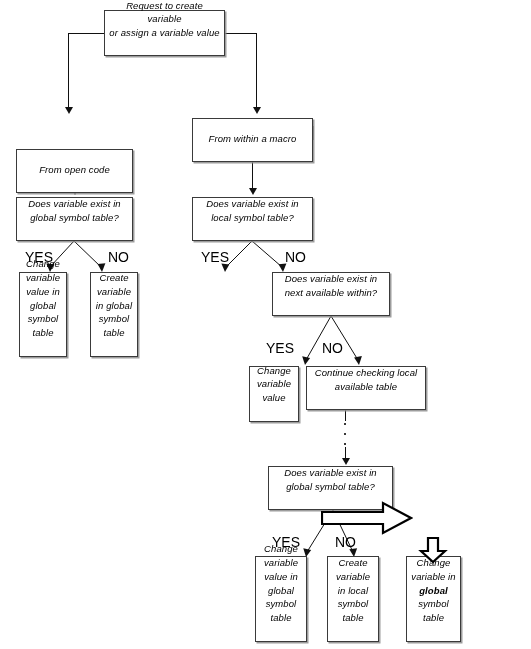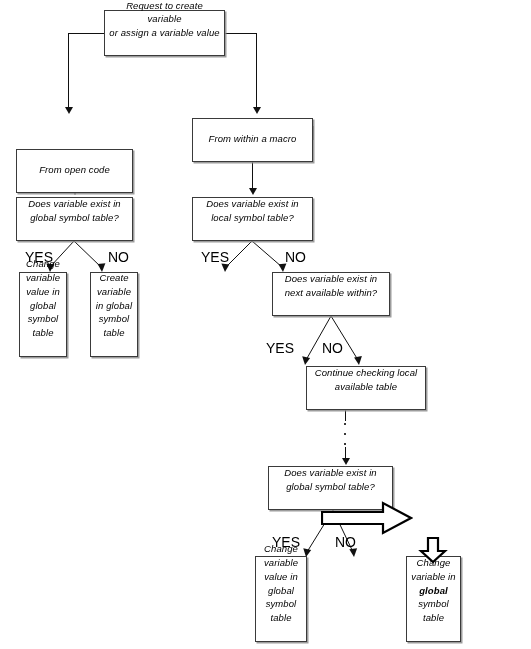--- a/index.html
+++ b/index.html
@@ -185,20 +185,23 @@
 
   <svg class="diag" style="left:255px;top:316px;width:160px;height:50px;" viewBox="0 0 160 50">
     <line x1="76" y1="0" x2="51" y2="44" stroke="#111" stroke-width="1"></line>
     <polygon points="50,49 47.2,40.3 55.1,41.9" fill="#111"></polygon>
     <line x1="76" y1="0" x2="103" y2="44" stroke="#111" stroke-width="1"></line>
     <polygon points="104,49 99.1,41.4 106.9,40.1" fill="#111"></polygon>
   </svg>
   <div class="lbl" style="left:266px;top:340px;">YES</div>
   <div class="lbl" style="left:322px;top:340px;">NO</div>
 
+  <div class="box shadow narrow" style="left:249px;top:366px;width:50px;height:56px;">
+    <span>Change variable value</span>
+  </div>
 
   <div class="box shadow" style="left:306px;top:366px;width:120px;height:44px;">
     <span>
       <span>Continue checking local</span><br>
       <span>available table</span>
     </span>
   </div>
 
   <div class="ln v" style="left:345px;top:410px;height:11px;"></div>
   <div class="dots" style="left:344.2px;top:423px;">
@@ -231,18 +234,21 @@
 
 
   <svg class="blockarrow" style="left:418px;top:537px;width:30px;height:26px;" viewBox="0 0 30 26">
     <polygon points="10,1 20,1 20,14 27,14 15,25 3,14 10,14" fill="#ffffff" stroke="#000000" stroke-width="2.2" stroke-linejoin="miter"></polygon>
   </svg>
 
   <div class="box shadow narrow" style="left:255px;top:556px;width:52px;height:86px;">
     <span>Change variable value in global symbol table</span>
   </div>
 
+  <div class="box shadow narrow" style="left:327px;top:556px;width:52px;height:86px;">
+    <span>Create variable in local symbol table</span>
+  </div>
 
   <div class="box shadow narrow" style="left:406px;top:556px;width:55px;height:86px;">
     <span><span>Change variable in </span><b>global</b><span> symbol table</span></span>
   </div>
 
 </div>
 
 </body></html>

